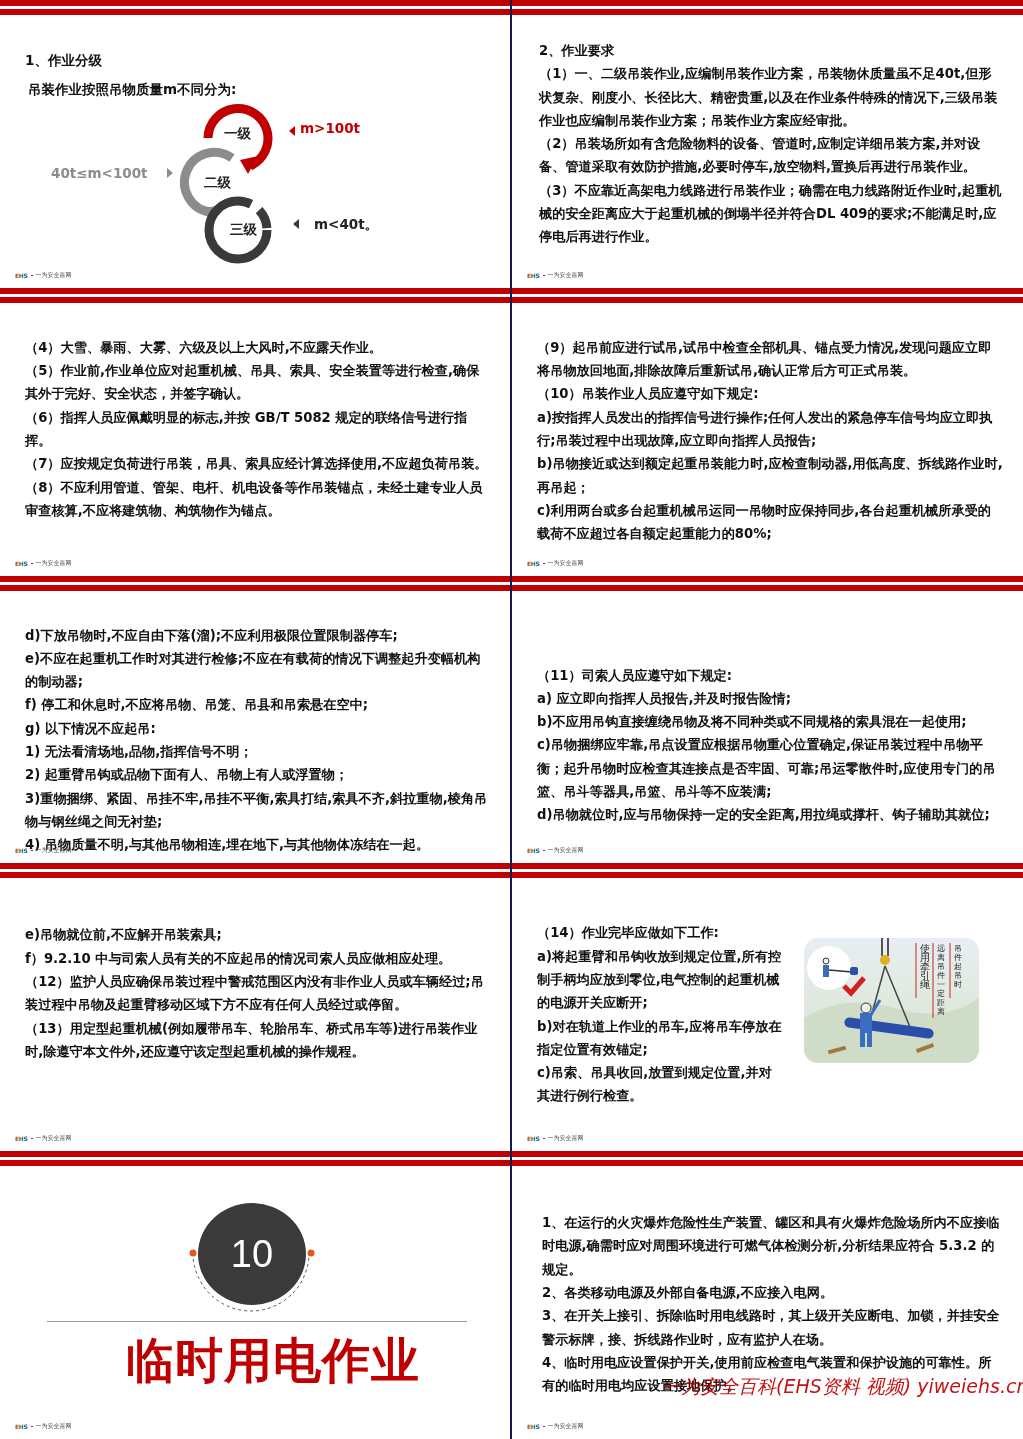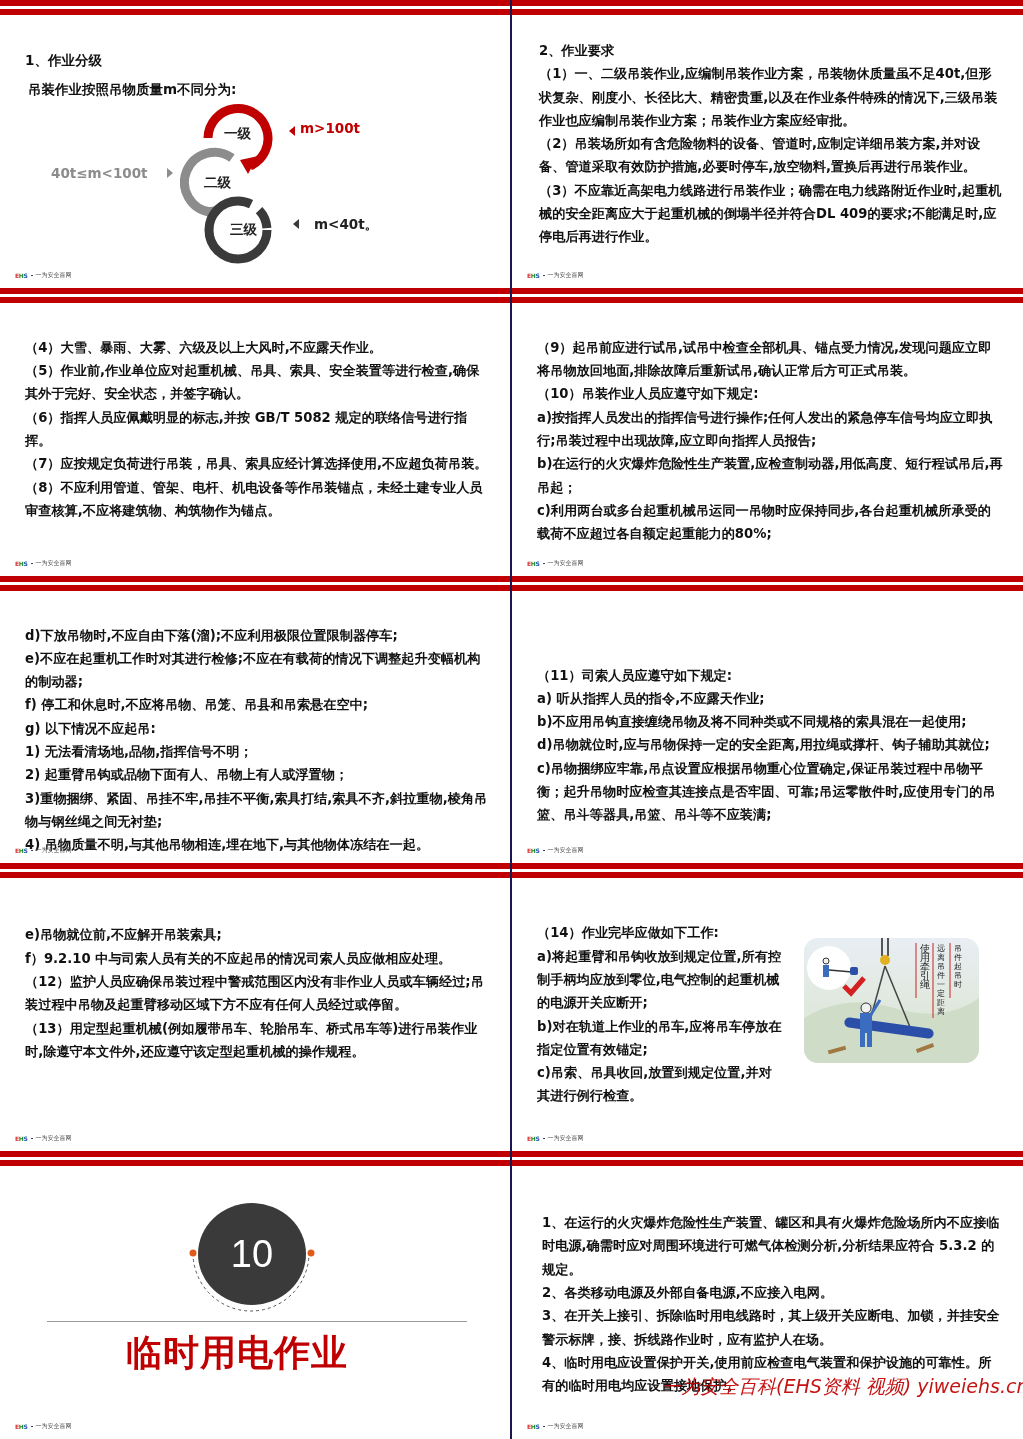--- a/index.html
+++ b/index.html
@@ -36,21 +36,21 @@
   
   .s1-title { position:absolute; left:25px; top:52px; font-size:13.5px; font-weight:bold; }
   .s1-sub { position:absolute; left:28px; top:81px; font-size:13.5px; font-weight:bold; }
   .lvl-label { position:absolute; font-size:13.5px; font-weight:bold; color:#222; }
   .cond { position:absolute; font-size:13.5px; font-weight:bold; }
   .tri { position:absolute; width:0; height:0; border-top:5px solid transparent; border-bottom:5px solid transparent; }
   .num-circle {
     position:absolute; width:108px; height:102px; border-radius:50%; background:#3a3a3a;
     color:#fff; font-size:38px; font-family:"Liberation Sans", sans-serif; display:flex; align-items:center; justify-content:center;
   }
-  .big-title { position:absolute; font-size:36px; font-weight:bold; color:#c00000; letter-spacing:1px; }
+  .big-title { position:absolute; font-size:48px; font-weight:bold; color:#c00000; letter-spacing:1px; }
   .watermark {
     position:absolute; font-size:19px; color:#c00000; font-style:italic; white-space:nowrap; opacity:0.92;
   }
   .illus { position:absolute; border-radius:14px; overflow:hidden; }
 </style>
 </head>
 <body>
 
 <div class="grid">
 
@@ -131,21 +131,21 @@
 
   <div class="slide right">
     <div class="stripe">
         <div class="s1"></div>
         <div class="s2"></div>
       </div>
     <div class="txt" style="left:25px;top:48px;">
       <p>（9）起吊前应进行试吊,试吊中检查全部机具、锚点受力情况,发现问题应立即将吊物放回地面,排除故障后重新试吊,确认正常后方可正式吊装。</p>
       <p>（10）吊装作业人员应遵守如下规定:</p>
       <p>a)按指挥人员发出的指挥信号进行操作;任何人发出的紧急停车信号均应立即执行;吊装过程中出现故障,应立即向指挥人员报告;</p>
-      <p>b)在运行的火灾爆炸危险性生产装置,应检查制动器,用低高度、短行程试吊后,再吊起；</p>
+      <p>b)吊物接近或达到额定起重吊装能力时,应检查制动器,用低高度、拆线路作业时,再吊起；</p>
       <p>c)利用两台或多台起重机械吊运同一吊物时应保持同步,各台起重机械所承受的载荷不应超过各自额定起重能力的80%;</p>
     </div>
     <div class="logo">
         <span class="mark"><span class="e">E</span><span class="h">H</span><span class="s">S</span></span>
         <span class="bar"></span>
         <span>一为安全百网</span>
       </div>
   </div>
 
   <div class="slide left">
@@ -170,24 +170,24 @@
       </div>
   </div>
 
   <div class="slide right">
     <div class="stripe">
         <div class="s1"></div>
         <div class="s2"></div>
       </div>
     <div class="txt" style="left:25px;top:48px;margin-top:40px;">
       <p>（11）司索人员应遵守如下规定:</p>
-      <p>a) 听从指挥人员的指令,不应露天作业;</p>
+      <p>a) 应立即向指挥人员报告,并及时报告险情;</p>
       <p>b)不应用吊钩直接缠绕吊物及将不同种类或不同规格的索具混在一起使用;</p>
+      <p>c)吊物捆绑应牢靠,吊点设置应根据吊物重心位置确定,保证吊装过程中吊物平衡；起升吊物时应检查其连接点是否牢固、可靠;吊运零散件时,应使用专门的吊篮、吊斗等器具,吊篮、吊斗等不应装满;</p>
       <p>d)吊物就位时,应与吊物保持一定的安全距离,用拉绳或撑杆、钩子辅助其就位;</p>
-      <p>c)吊物捆绑应牢靠,吊点设置应根据吊物重心位置确定,保证吊装过程中吊物平衡；起升吊物时应检查其连接点是否牢固、可靠;吊运零散件时,应使用专门的吊篮、吊斗等器具,吊篮、吊斗等不应装满;</p>
     </div>
     <div class="logo">
         <span class="mark"><span class="e">E</span><span class="h">H</span><span class="s">S</span></span>
         <span class="bar"></span>
         <span>一为安全百网</span>
       </div>
   </div>
 
   <div class="slide left">
     <div class="stripe">

